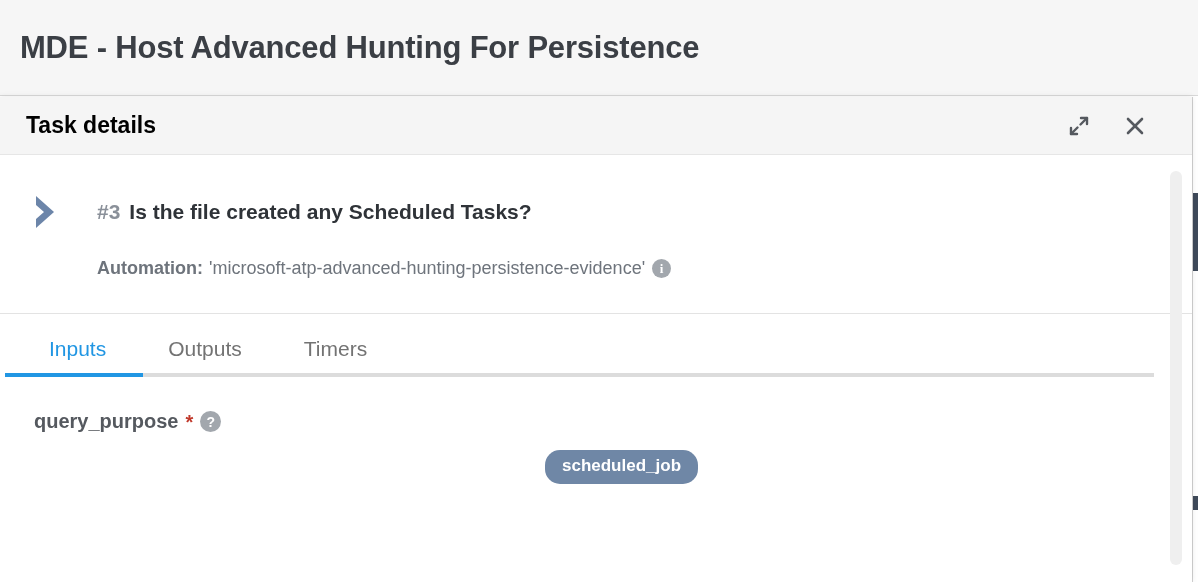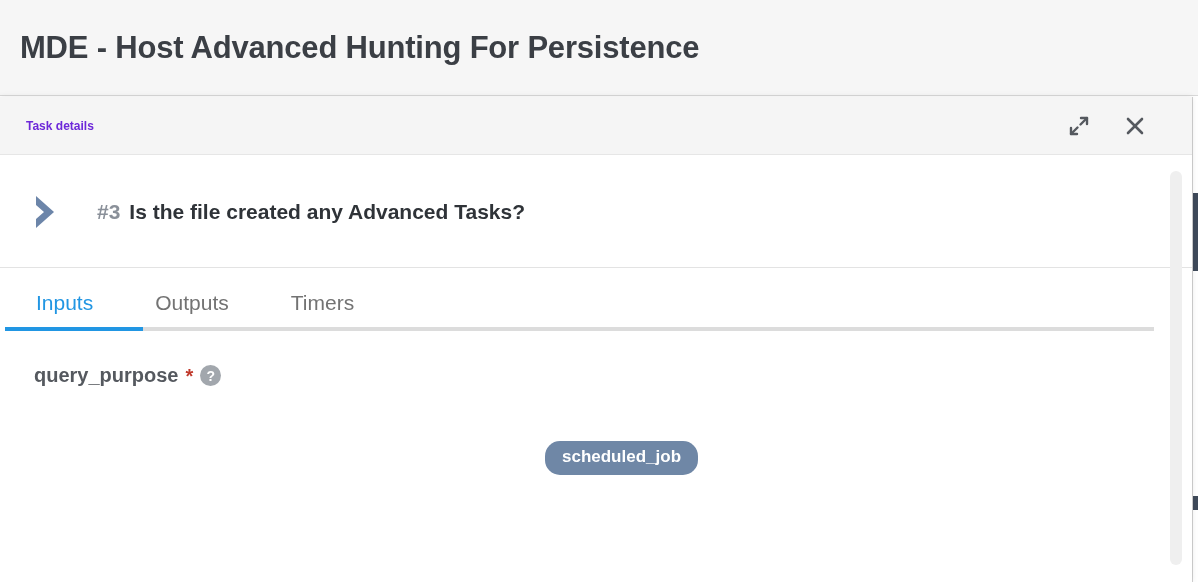--- a/index.html
+++ b/index.html
@@ -49,23 +49,23 @@
   .modal-header {
     height: 58px;
     background: #f5f5f5;
     border-bottom: 1px solid #e6e6e6;
     display: flex;
     align-items: center;
     box-sizing: border-box;
     padding: 0 22px 0 26px;
   }
   .modal-header-title {
-    font-size: 12px;
-    font-weight: bold;
-    color: #6d28d9;
+    font-size: 23px;
+    font-weight: bold;
+    color: #000000;
     flex: 1;
   }
   .header-actions {
     display: flex;
     align-items: center;
     gap: 26px;
     margin-right: 20px;
   }
   .icon-btn {
     width: 30px;
@@ -160,21 +160,21 @@
   .section-divider {
     height: 1px;
     background: #e3e3e3;
     margin-top: 34px;
   }
 
   
   .tabs {
     display: flex;
     align-items: flex-end;
-    padding-left: 5px;
+    padding-left: 18px;
     height: 63px;
     position: relative;
   }
   .tab {
     font-size: 21px;
     color: #737373;
     padding: 0 31px;
     cursor: pointer;
     white-space: nowrap;
     line-height: 1;
@@ -228,21 +228,20 @@
   }
   .chip {
     display: inline-block;
     background: #6f87a6;
     color: #ffffff;
     font-size: 17px;
     font-weight: bold;
     border-radius: 15px;
     padding: 6px 17px 8px 17px;
     cursor: pointer;
-    margin-top: 37px;
   }
 
   
   .scrollbar-track {
     position: absolute;
     right: 10px;
     top: 16px;
     bottom: 16px;
     width: 12px;
     background: #efefef;
@@ -304,23 +303,28 @@
   <div class="modal-body">
 
     <div class="task-head">
       <div class="task-title-row">
         <span class="chevron-icon">
           <svg width="40" height="42" viewBox="0 0 40 42">
             <path d="M6 5 L24 21 L6 37 L6 28 L14 21 L6 14 Z" fill="#6c85a9"></path>
           </svg>
         </span>
         <span class="task-num">#3</span>
-        <span class="task-question">Is the file created any Advanced Tasks?</span>
-      </div>
-
+        <span class="task-question">Is the file created any Scheduled Tasks?</span>
+      </div>
+
+      <div class="automation-row">
+        <span class="automation-label">Automation:</span>
+        <span class="automation-value">'microsoft-atp-advanced-hunting-persistence-evidence'</span>
+        <span class="circle-icon">i</span>
+      </div>
     </div>
 
     <div class="section-divider"></div>
 
     <div class="tabs">
       <div class="tab active">Inputs</div>
       <div class="tab">Outputs</div>
       <div class="tab">Timers</div>
       <div class="tabs-underline"></div>
       <div class="tab-active-underline"></div>

